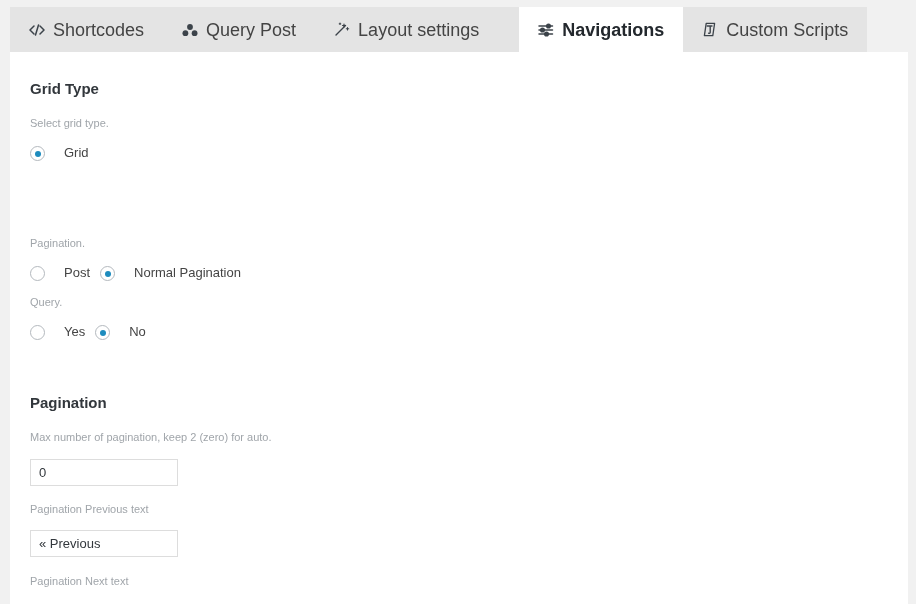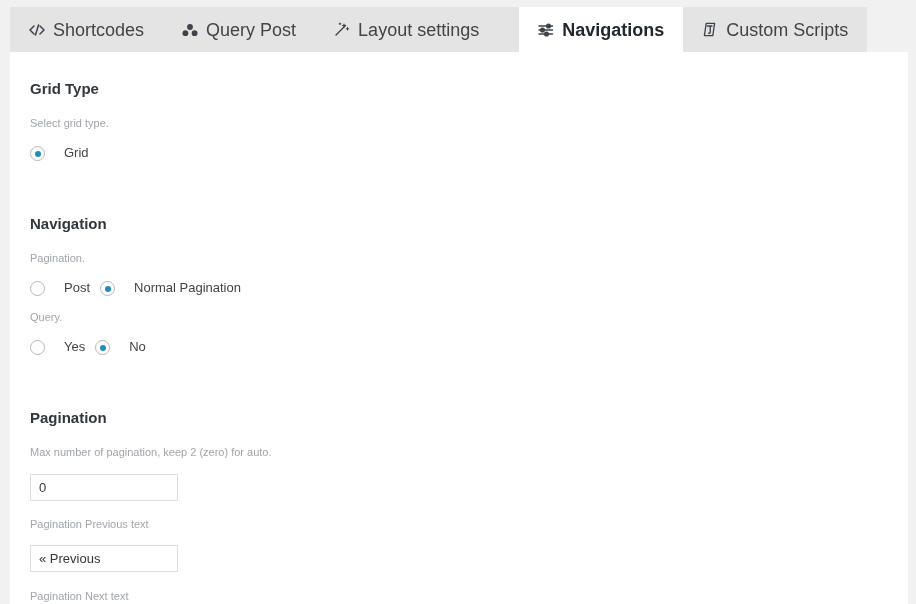--- a/index.html
+++ b/index.html
@@ -224,21 +224,20 @@
       <label class="radio-item">
         <span class="radio checked">
             <span class="dot"></span>
           </span>
         <span class="radio-label">Grid</span>
       </label>
     </div>
 
     
     <div style="height:55px"></div>
-    <h2 class="section-title">Navigation</h2>
     <div class="gap-title-desc"></div>
     <div class="desc">Pagination.</div>
     <div class="gap-desc-radio"></div>
     <div class="radio-row">
       <label class="radio-item">
         <span class="radio">
             <span class="dot"></span>
           </span>
         <span class="radio-label">Post</span>
       </label>

